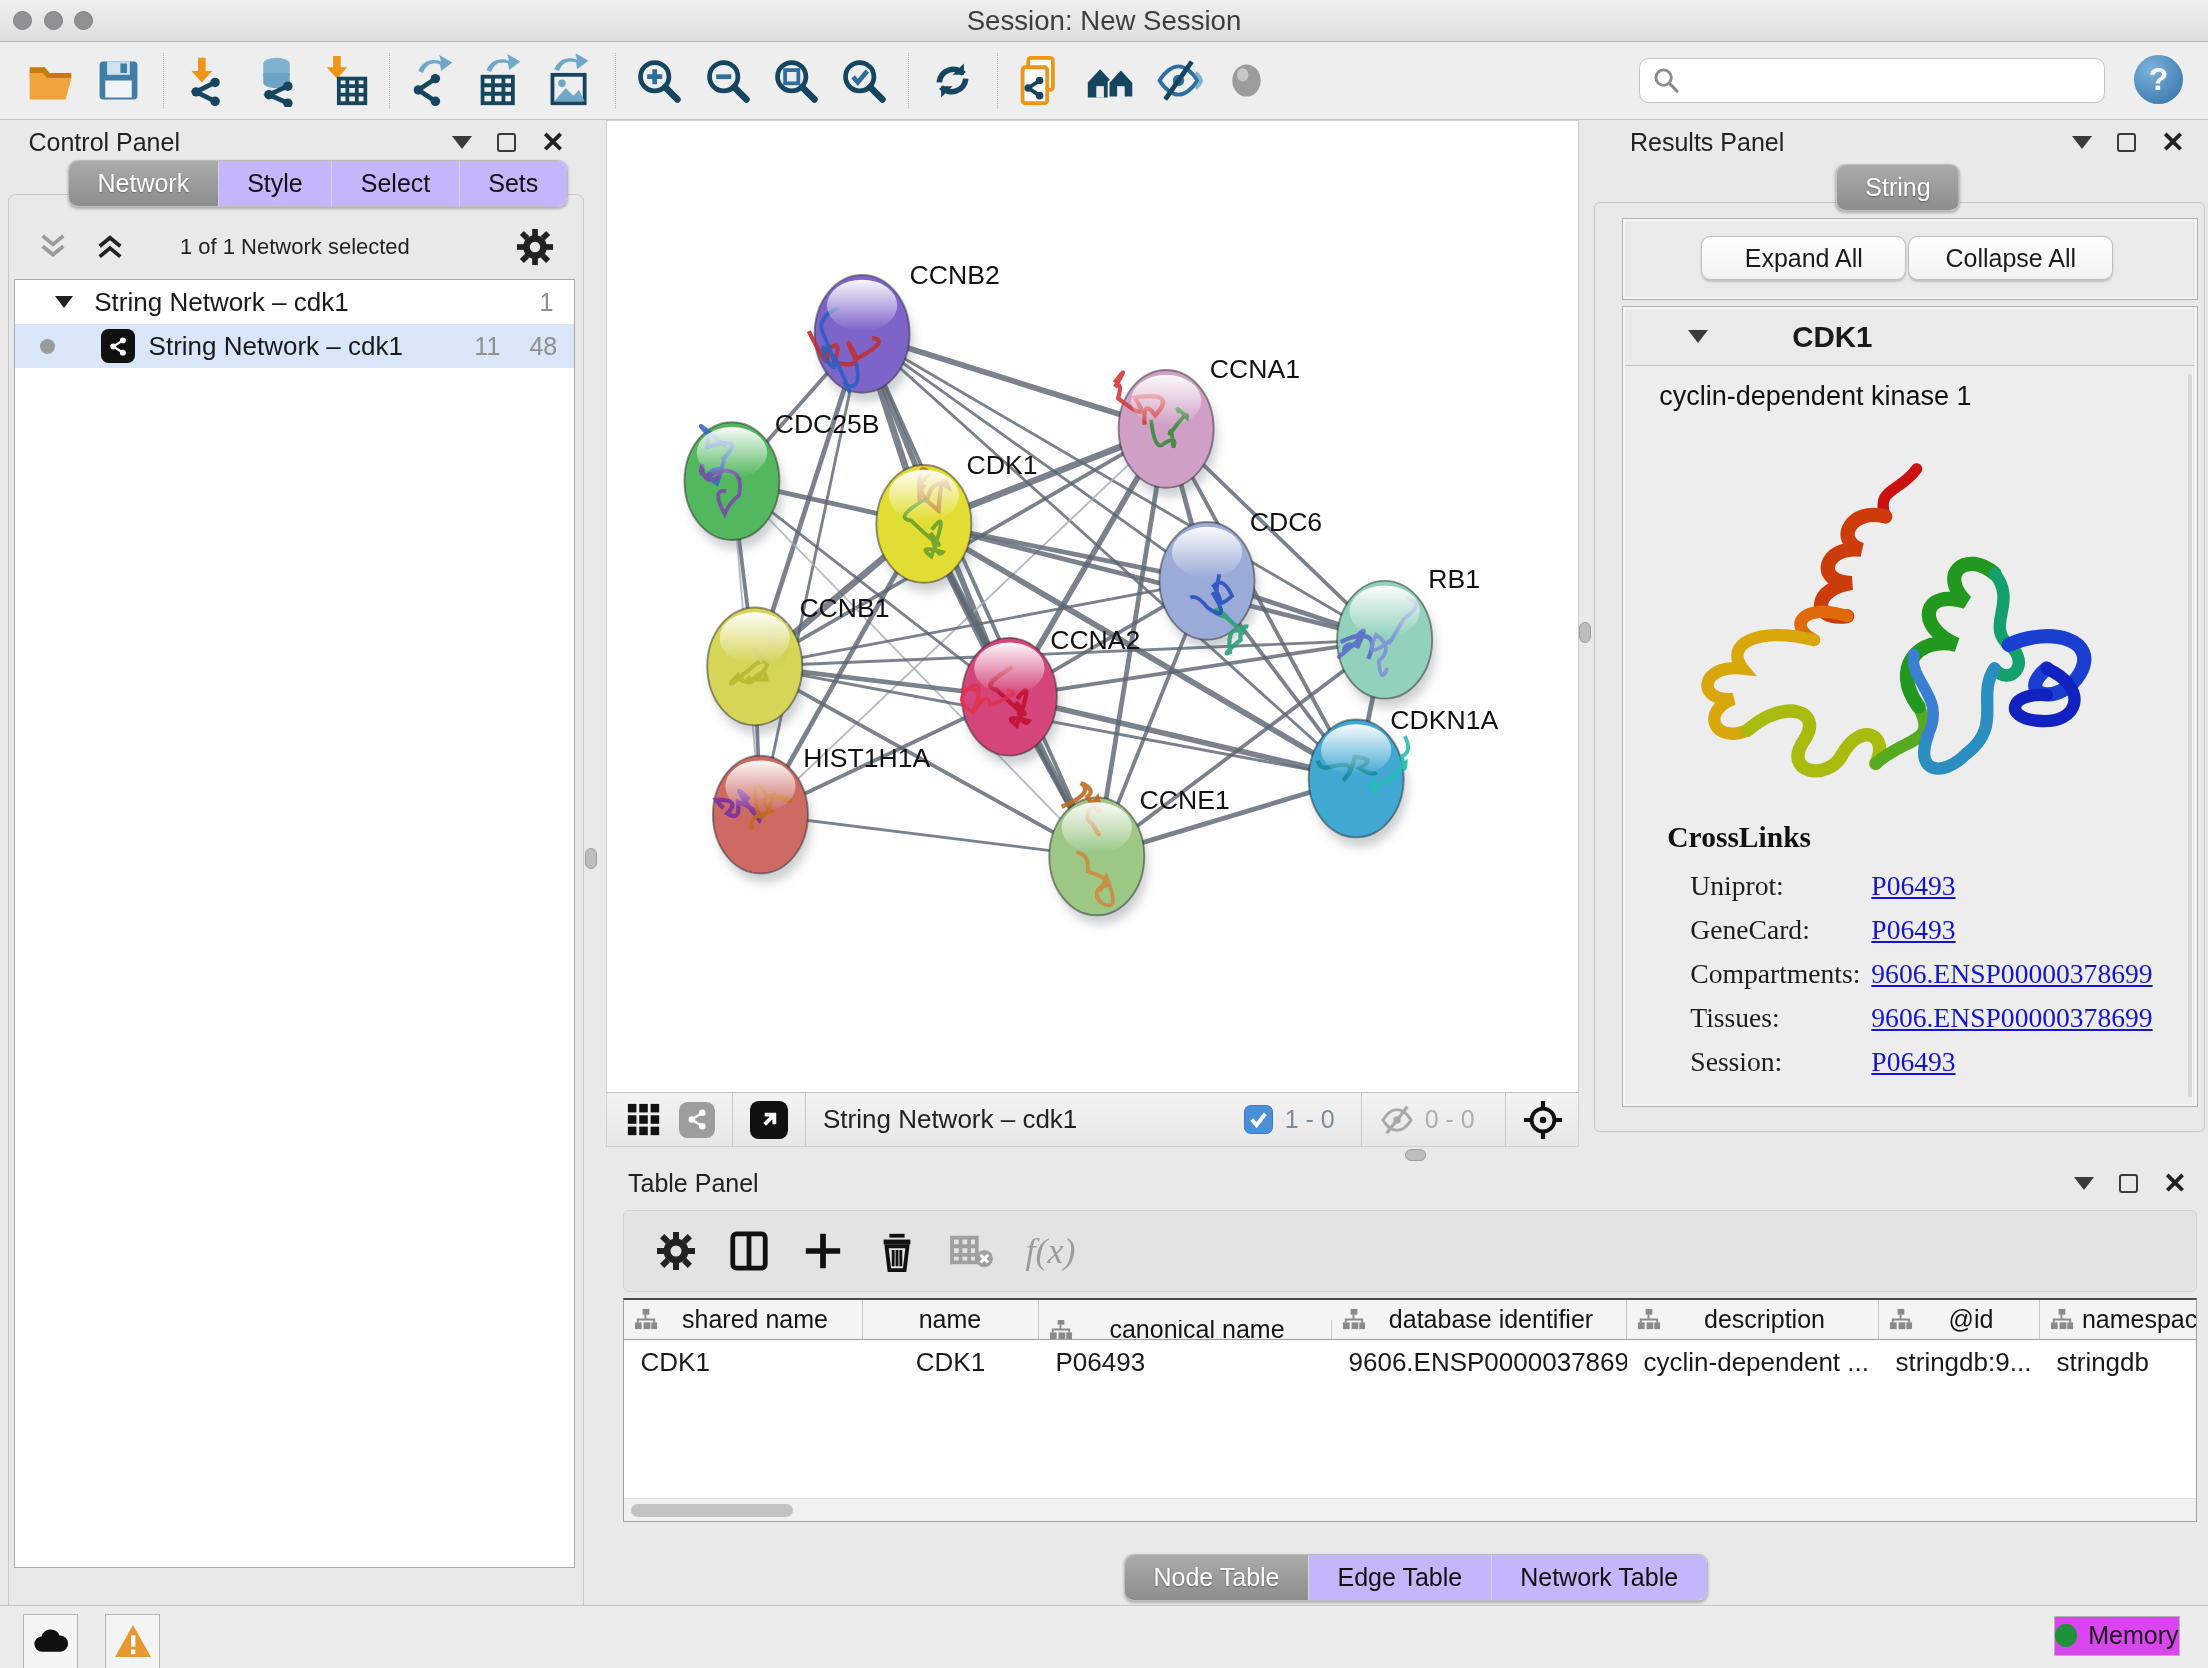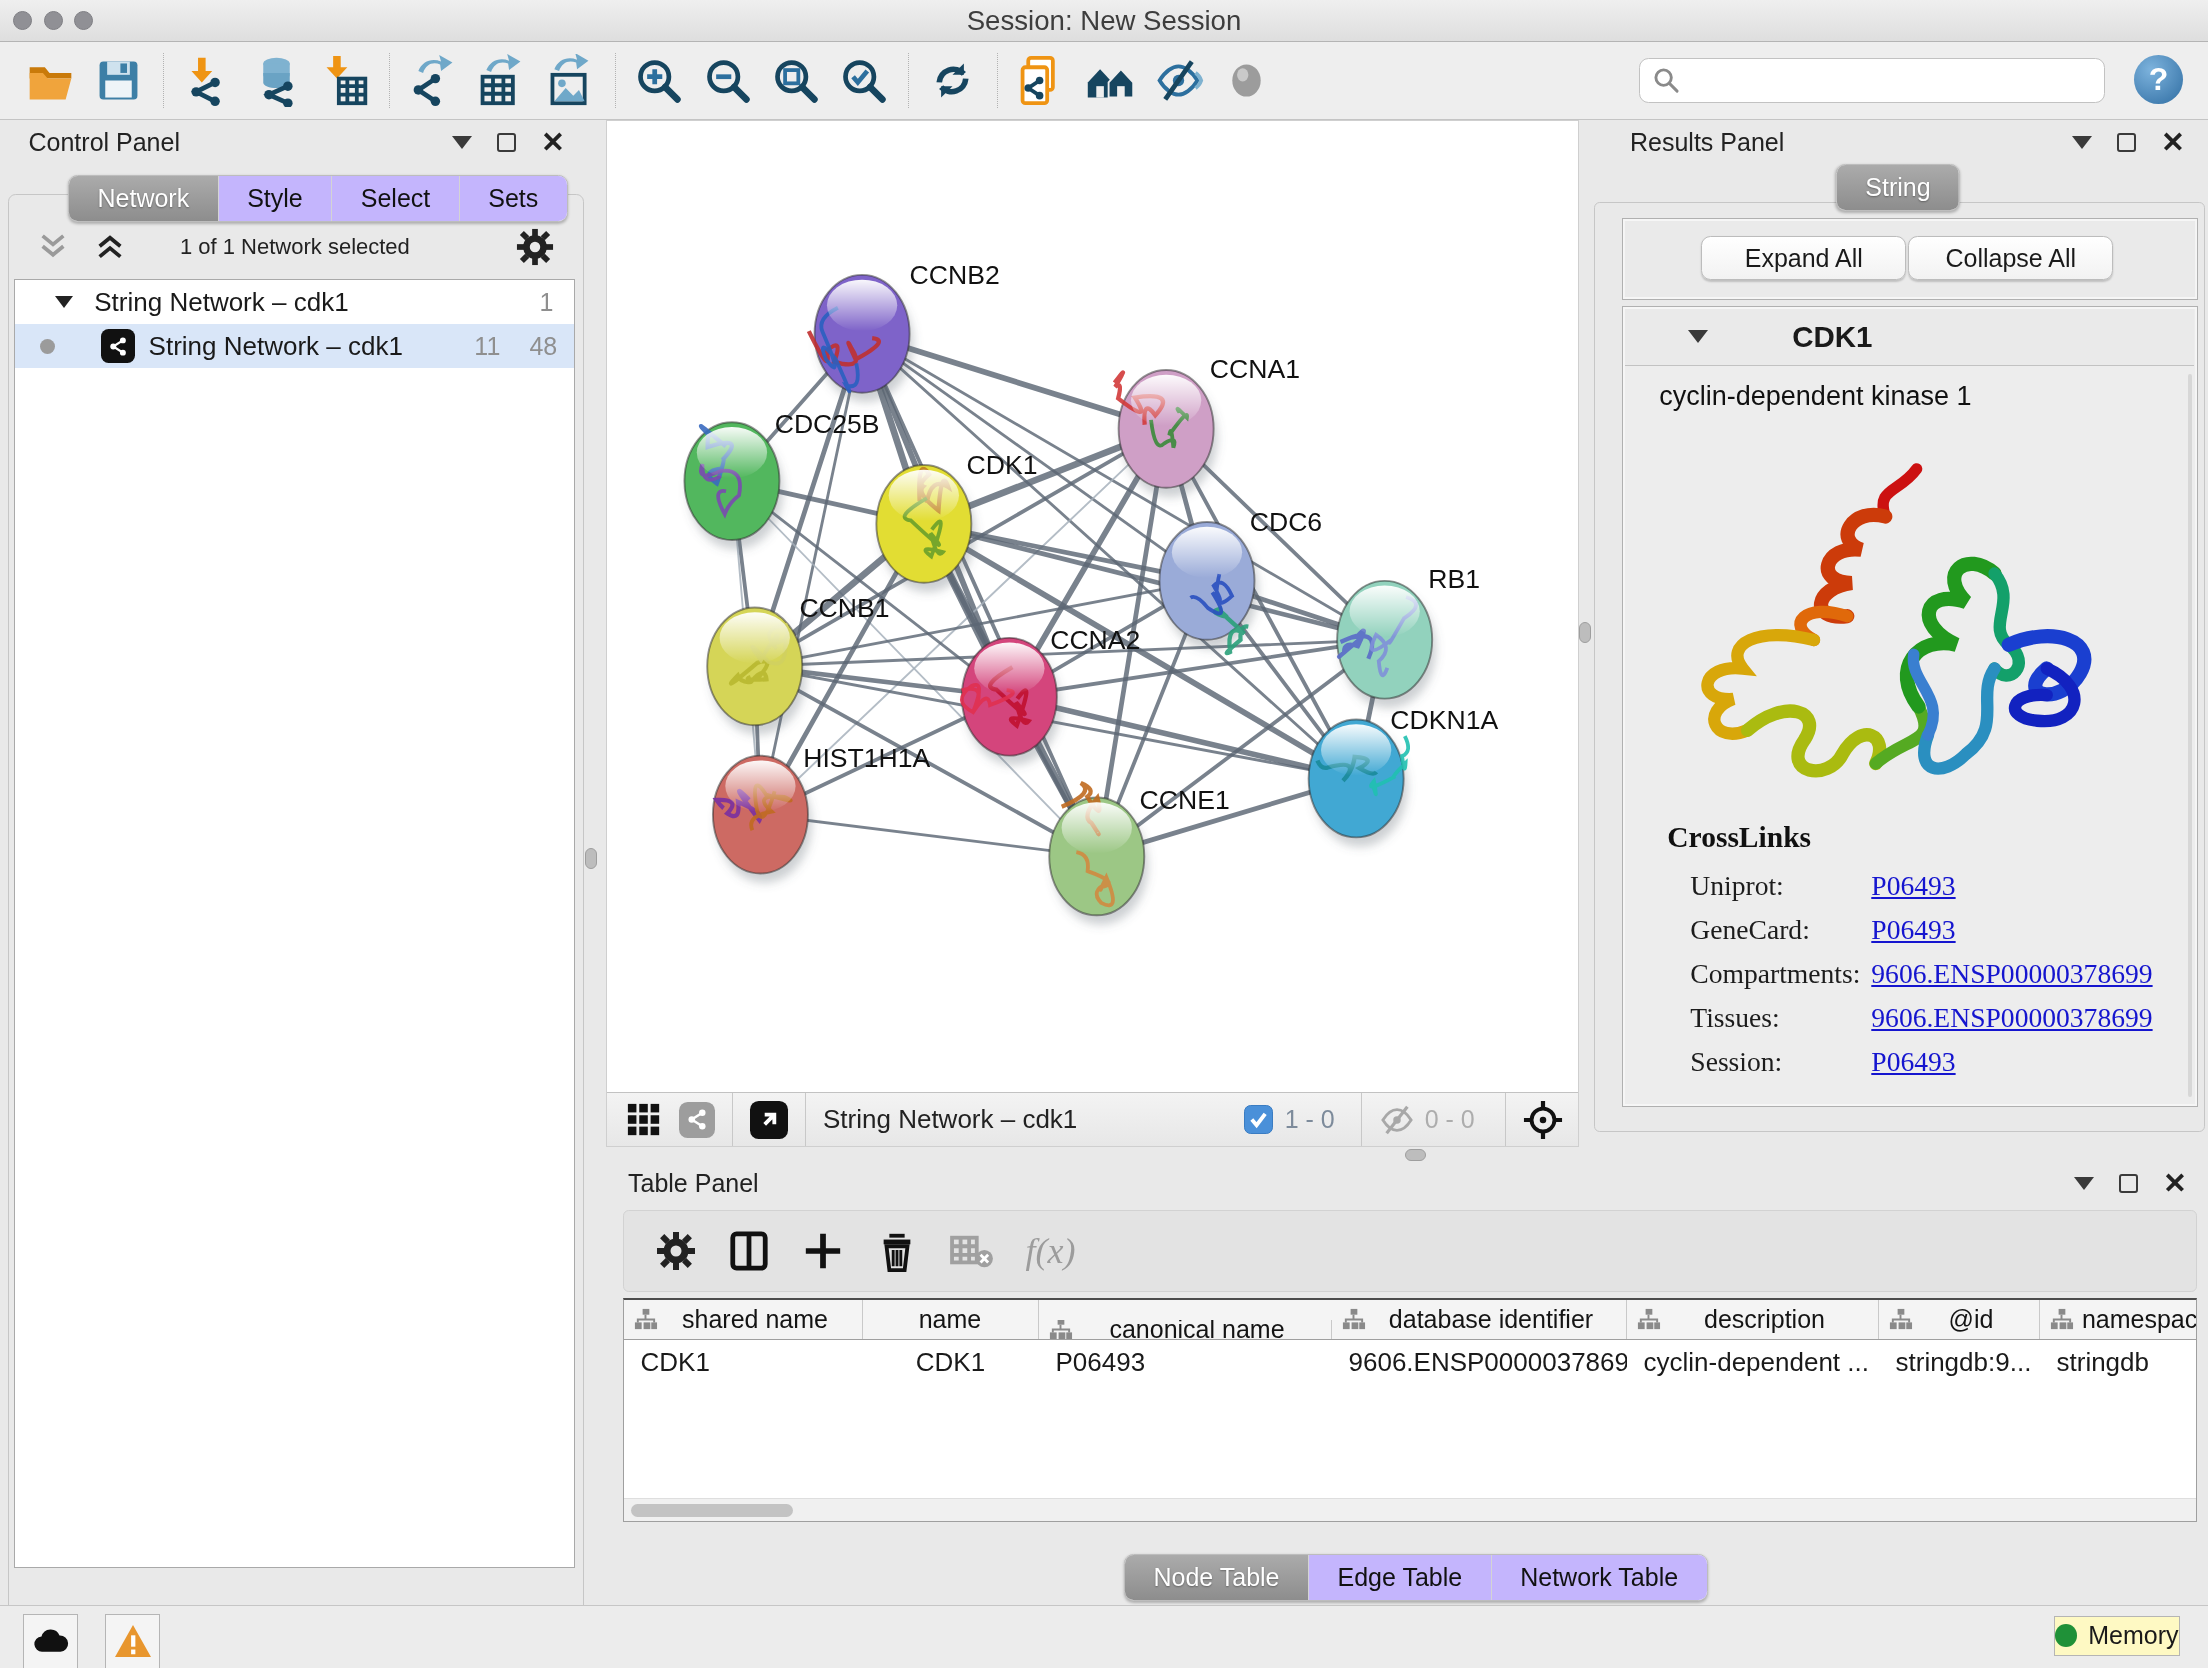--- a/index.html
+++ b/index.html
@@ -38,21 +38,21 @@
   .tabgroup{display:inline-flex;border-radius:9.5px;overflow:hidden;border:1px solid #bdbdbd;
     box-shadow:0 1.9px 2.9px rgba(0,0,0,.25);background:#fff;}
   .tab{font-size:25px;padding:0 28.5px;height:45px;line-height:45px;background:#c4b5fd;color:#111;border-left:1px solid #d4d4d4;}
   .tab:first-child{border-left:none;}
   .tab.sel{background:linear-gradient(#ababab,#8d8d8d);color:#fff;text-shadow:0 1px 1.9px rgba(0,0,0,.35);}
   
   .control-panel{position:absolute;left:0;top:120px;width:592px;height:1459px;}
   .cp-head{position:absolute;left:0;top:0;width:100%;height:44px;display:flex;align-items:center;}
   .cp-head .panel-title{margin-left:28.5px;}
   .cp-head .panel-ctrls{position:absolute;right:27px;}
-  .cp-tabs{position:absolute;left:68px;top:55px;z-index:3;align-items:flex-end;}
+  .cp-tabs{position:absolute;left:68px;top:40px;z-index:3;align-items:flex-end;}
   .cp-body{position:absolute;left:7.6px;top:74px;width:576px;height:1503px;border:1.9px solid #c6c6c6;border-radius:7.6px;background:#e9e9e9;}
   .cp-subhead{position:absolute;left:3.8px;top:27px;width:565px;height:49px;display:flex;align-items:center;}
   .chev{margin-left:25px;}
   .cp-summary{position:absolute;left:0;width:100%;text-align:center;font-size:22px;color:#222;}
   .cp-gear{position:absolute;right:23px;}
   .cp-list{position:absolute;left:5.7px;top:84px;width:561px;height:1289px;background:#fff;border:1.9px solid #a9a9a9;}
   .tree-row{display:flex;align-items:center;height:44px;font-size:26px;position:relative;}
   .tree-row .num{color:#8f8f8f;font-size:25px;position:absolute;}
   .tree-row.sel{background:#d9e6f8;}
   .tree-caret{width:0;height:0;border-left:9.5px solid transparent;border-right:9.5px solid transparent;border-top:12.4px solid #222;margin-left:40px;margin-right:21px;}
@@ -107,21 +107,21 @@
   .th{display:flex;align-items:center;justify-content:center;gap:11.4px;border-right:1px solid #c9c9c9;font-size:25px;color:#141414;position:relative;overflow:hidden;white-space:nowrap;}
   .th .colicon{position:absolute;left:9.5px;}
   .trow{display:flex;height:44px;background:#fff;}
   .td{font-size:26px;display:flex;align-items:center;padding-left:17px;overflow:hidden;white-space:nowrap;}
   .hscroll{position:absolute;left:0px;bottom:0px;width:100%;height:23px;background:#f0f0f0;border-top:1px solid #dedede;}
   .hthumb{position:absolute;left:7.6px;top:4.8px;width:162px;height:13.3px;background:#c3c3c3;border-radius:6.7px;}
   .tp-tabs{position:absolute;left:511px;top:392px;}
   
   .statusbar{position:absolute;left:0;top:1605px;width:100%;height:63px;background:#ececec;border-top:1px solid #c6c6c6;}
   .sq-btn{position:absolute;top:7.6px;width:55px;height:55px;background:#f4f4f4;border:1.9px solid #b5b5b5;display:flex;align-items:center;justify-content:center;}
-  .mem-btn{position:absolute;right:28.5px;top:9.5px;width:126px;height:40px;background:#fef9c3;border:1.9px solid #b5b5b5;
+  .mem-btn{position:absolute;right:28.5px;top:9.5px;width:126px;height:40px;background:#d946ef;border:1.9px solid #b5b5b5;
     display:flex;align-items:center;justify-content:center;gap:11.4px;font-size:25px;}
   .mem-dot{width:23px;height:23px;border-radius:50%;background:#1f9138;}
   svg{display:block;}
 </style>
 </head>
 <body>
 
 <div class="window">
 
   <div class="titlebar">

